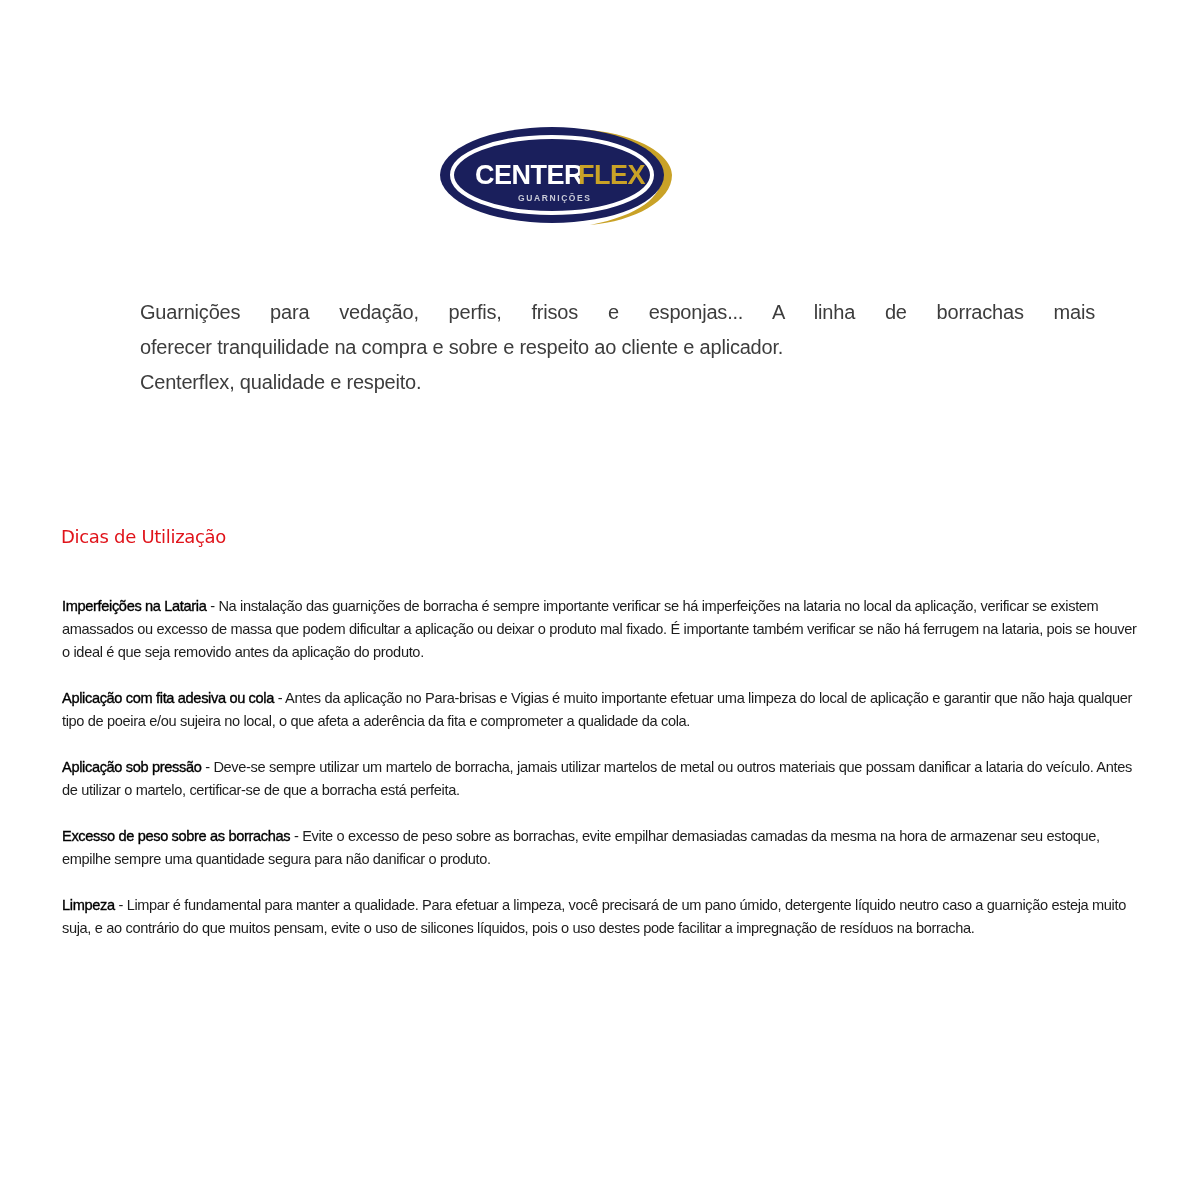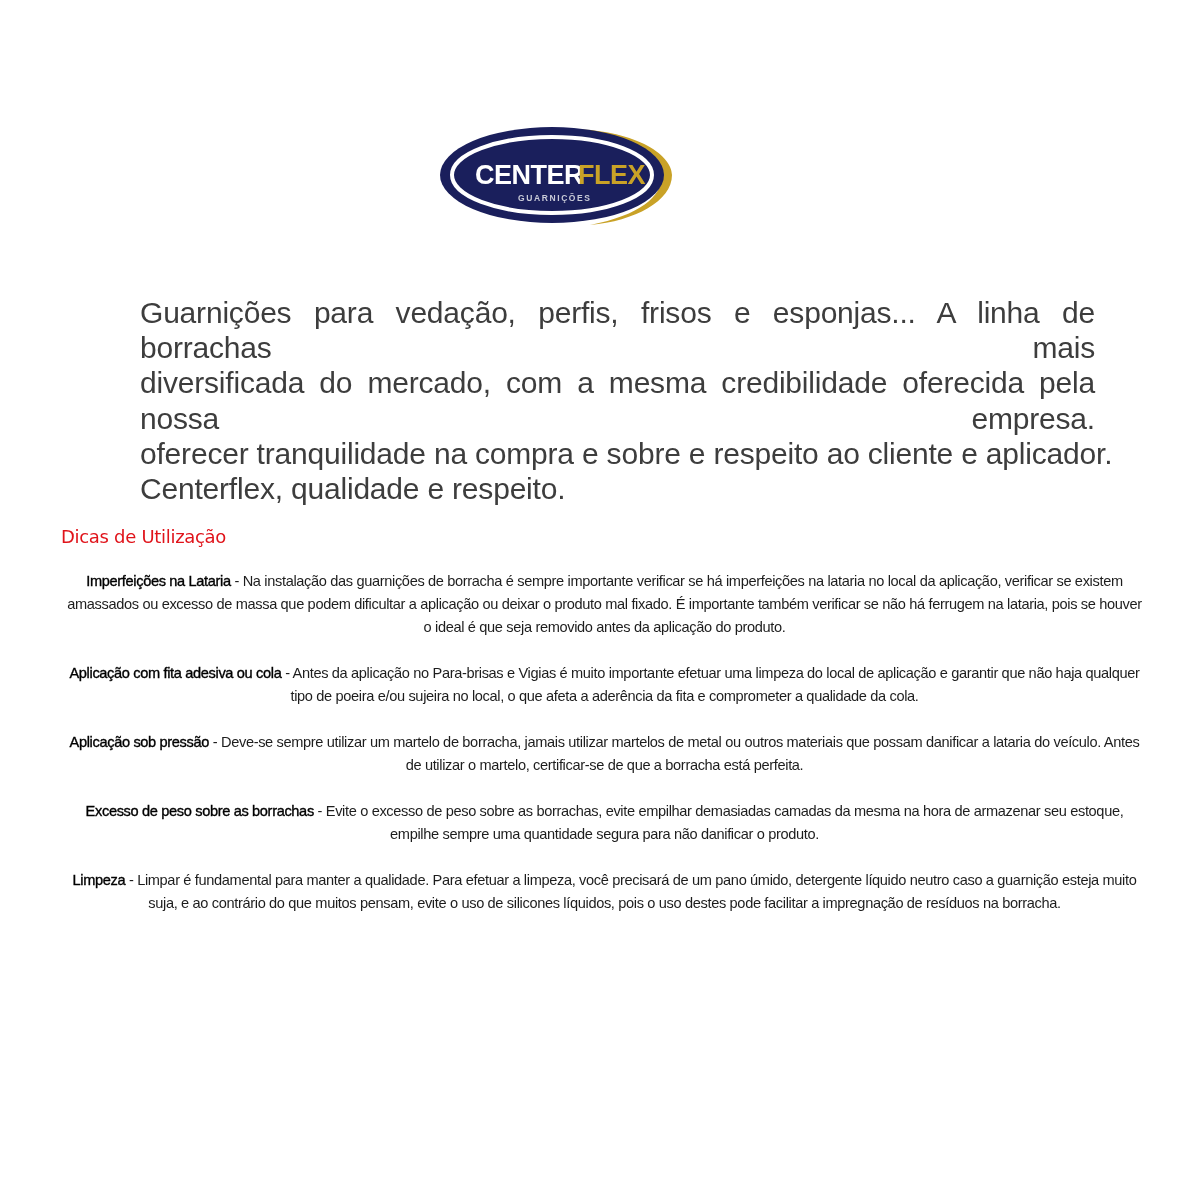--- a/index.html
+++ b/index.html
@@ -4,33 +4,33 @@
   <style>
     html, body { margin: 0; padding: 0; background: #ffffff; }
     body { width: 1200px; height: 1200px; position: relative; overflow: hidden; font-family: "Liberation Sans", sans-serif; }
 
     .logo-wrap { position: absolute; left: 440px; top: 123px; width: 234px; height: 104px; }
     .logo-wrap svg { display: block; }
 
     .intro {
       position: absolute; left: 140px; top: 295px; width: 955px;
       font-family: "Liberation Sans", sans-serif;
-      font-size: 30px; line-height: 35.2px; color: #3d3d3d;
+      font-size: 20px; line-height: 35.2px; color: #3d3d3d;
       text-align: justify; letter-spacing: -0.2px;
     }
     .intro .line { display: block; white-space: nowrap; }
     .intro .line.j { text-align: justify; text-align-last: justify; white-space: normal; }
 
     .section-title {
       position: absolute; left: 61px; top: 526px;
       font-family: "DejaVu Sans", sans-serif; font-size: 18px; color: #e0131a;
       letter-spacing: -0.3px;
     }
 
-    .tips { position: absolute; left: 62px; top: 570px; width: 1085px; text-align: center; }
+    .tips { position: absolute; left: 62px; top: 595px; width: 1085px; }
     .tip {
       font-size: 14.6px; line-height: 23px; color: #1d1d1d;
       margin: 0 0 23px 0; letter-spacing: -0.35px;
     }
     .tip .t { font-weight: normal; color: #000; -webkit-text-stroke: 0.35px #000; }
   </style>
 </head>
 <body>
 
 <div class="logo-wrap">
@@ -42,21 +42,20 @@
 
     <ellipse cx="112" cy="52" rx="100" ry="38" fill="none" stroke="#ffffff" stroke-width="4"></ellipse>
     <text x="35" y="61" font-family="Liberation Sans, sans-serif" font-weight="bold" font-size="27" fill="#ffffff" letter-spacing="-0.5">CENTER</text>
     <text x="138" y="61" font-family="Liberation Sans, sans-serif" font-weight="bold" font-size="27" fill="#c9a227" letter-spacing="-0.5">FLEX</text>
     <text x="78" y="78" font-family="Liberation Sans, sans-serif" font-weight="bold" font-size="8.5" fill="#c9cbd8" letter-spacing="1.6">GUARNIÇÕES</text>
   </svg>
 </div>
 
 <div class="intro">
   <span class="line j">Guarnições para vedação, perfis, frisos e esponjas... A linha de borrachas mais</span>
-  <span class="line j">diversificada do mercado, com a mesma credibilidade oferecida pela nossa empresa.</span>
   <span class="line">oferecer tranquilidade na compra e sobre e respeito ao cliente e aplicador.</span>
   <span class="line">Centerflex, qualidade e respeito.</span>
 </div>
 
 <div class="section-title">Dicas de Utilização</div>
 
 <div class="tips">
   <p class="tip">
     <span class="t">Imperfeições na Lataria</span><span> - Na instalação das guarnições de borracha é sempre importante verificar se há imperfeições na lataria no local da aplicação, verificar se existem amassados ou excesso de massa que podem dificultar a aplicação ou deixar o produto mal fixado. É importante também verificar se não há ferrugem na lataria, pois se houver o ideal é que seja removido antes da aplicação do produto.</span>
   </p>

